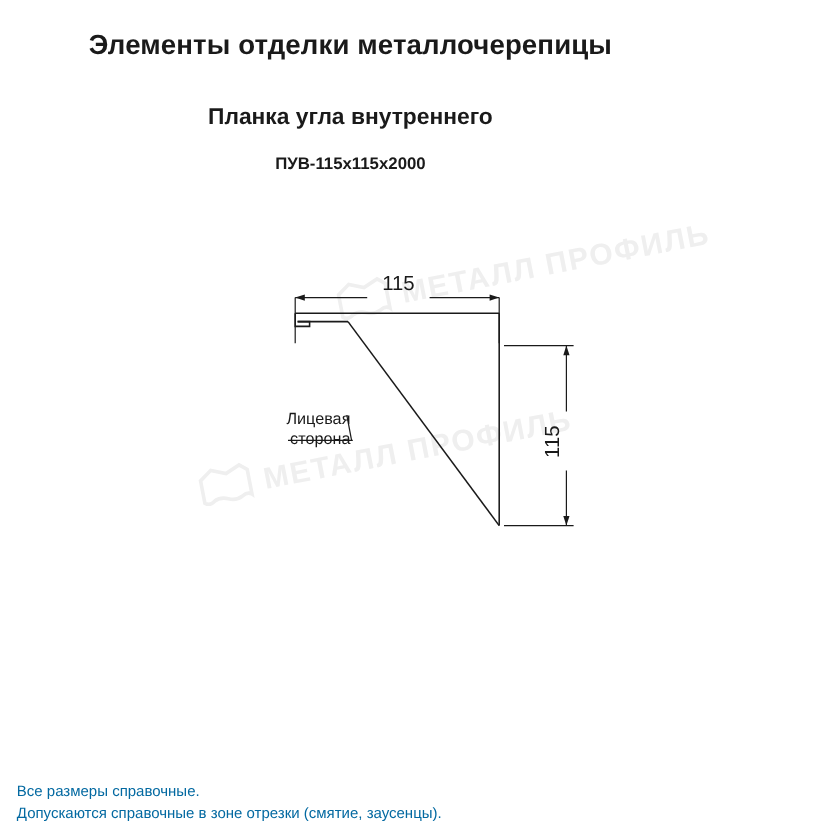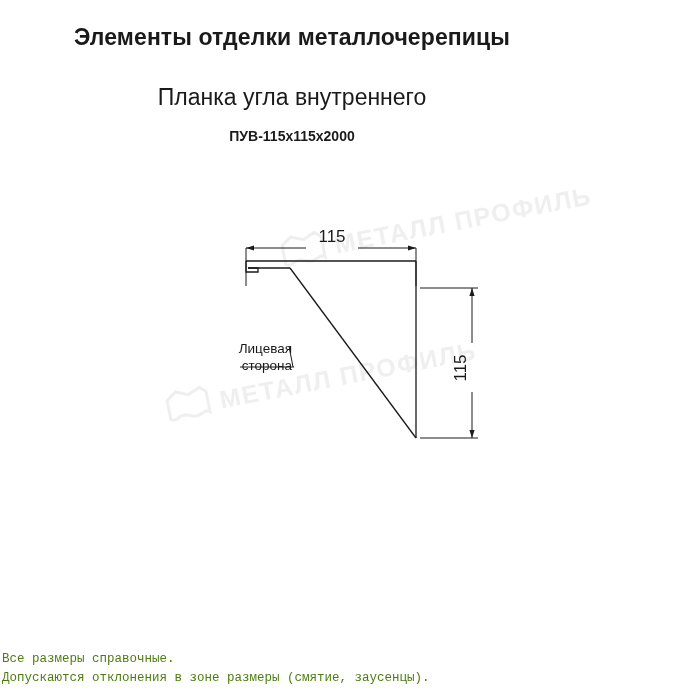--- a/index.html
+++ b/index.html
@@ -28,22 +28,22 @@
     text-align: center;
   }
   .main-title {
     font-size: 23px;
     font-weight: bold;
     letter-spacing: 0.1px;
     line-height: 30px;
     margin: 0;
   }
   .sub-title {
-    font-size: 23px;
-    font-weight: normal;
+    font-size: 19px;
+    font-weight: bold;
     line-height: 27px;
     margin: 12px;
     margin-top: 32px;
   }
   .sub-title2 {
     font-size: 14px;
     font-weight: bold;
     line-height: 27px;
     margin: 0;
     margin-top: 3px;
@@ -61,26 +61,25 @@
   }
   .wm-text {
     font-size: 25px;
     font-weight: bold;
     letter-spacing: 1.5px;
     color: #efefef;
     white-space: nowrap;
   }
   .footer {
     position: absolute;
-    left: 2px;
+    left: 14px;
     bottom: 12px;
     font-size: 12.5px;
     line-height: 19px;
-    color: #4d7c0f;
-    font-family: Liberation Mono, monospace;
+    color: #0369a1;
   }
   .footer div { white-space: nowrap; }
   svg { display: block; }
   .dimtext {
     font-size: 17px;
     font-family: "Liberation Sans", sans-serif;
     fill: #1a1a1a;
   }
   .facetext {
     font-size: 13.5px;
@@ -164,16 +163,16 @@
         <path d="M240 167 L294 167" fill="none" stroke="#1a1a1a" stroke-width="1"></path>
         <text class="facetext" x="292" y="153" text-anchor="end">Лицевая</text>
         <text class="facetext" x="292" y="170" text-anchor="end">сторона</text>
       </g>
 
     </svg>
   </div>
 
   <div class="footer">
     <div>Все размеры справочные.</div>
-    <div>Допускаются отклонения в зоне размеры (смятие, заусенцы).</div>
+    <div>Допускаются справочные в зоне отрезки (смятие, заусенцы).</div>
   </div>
 
 </div>
 
 </body></html>

